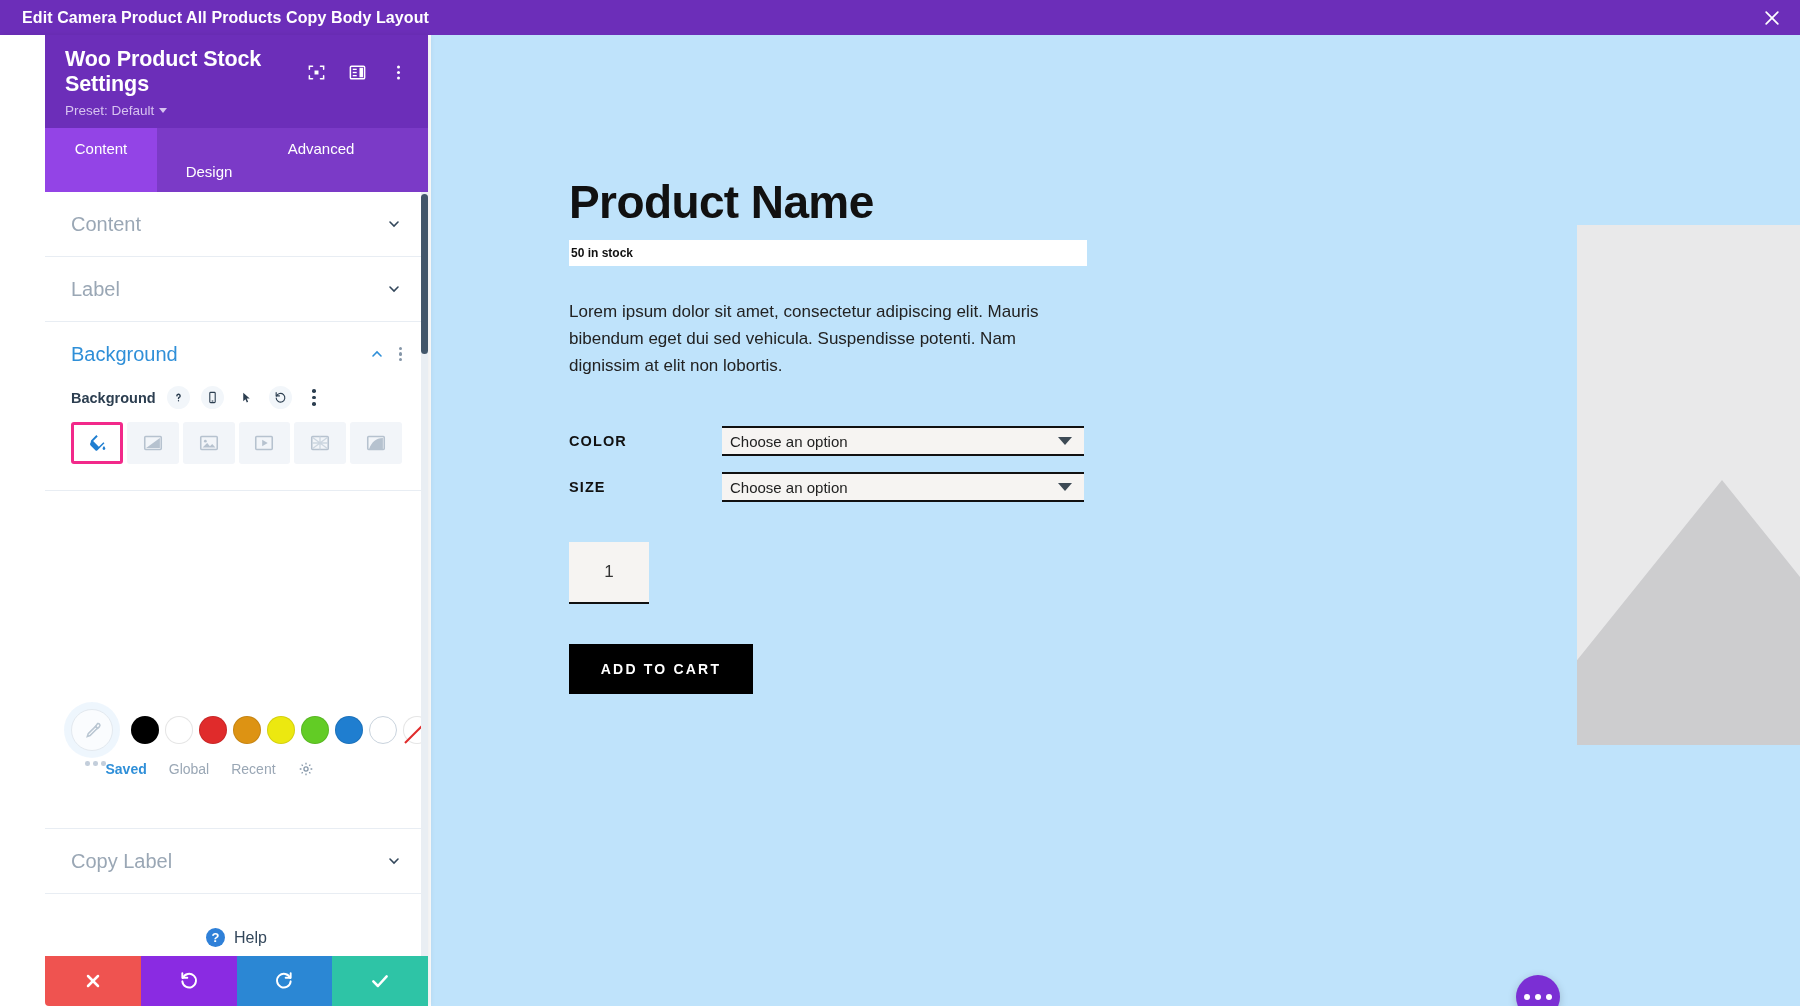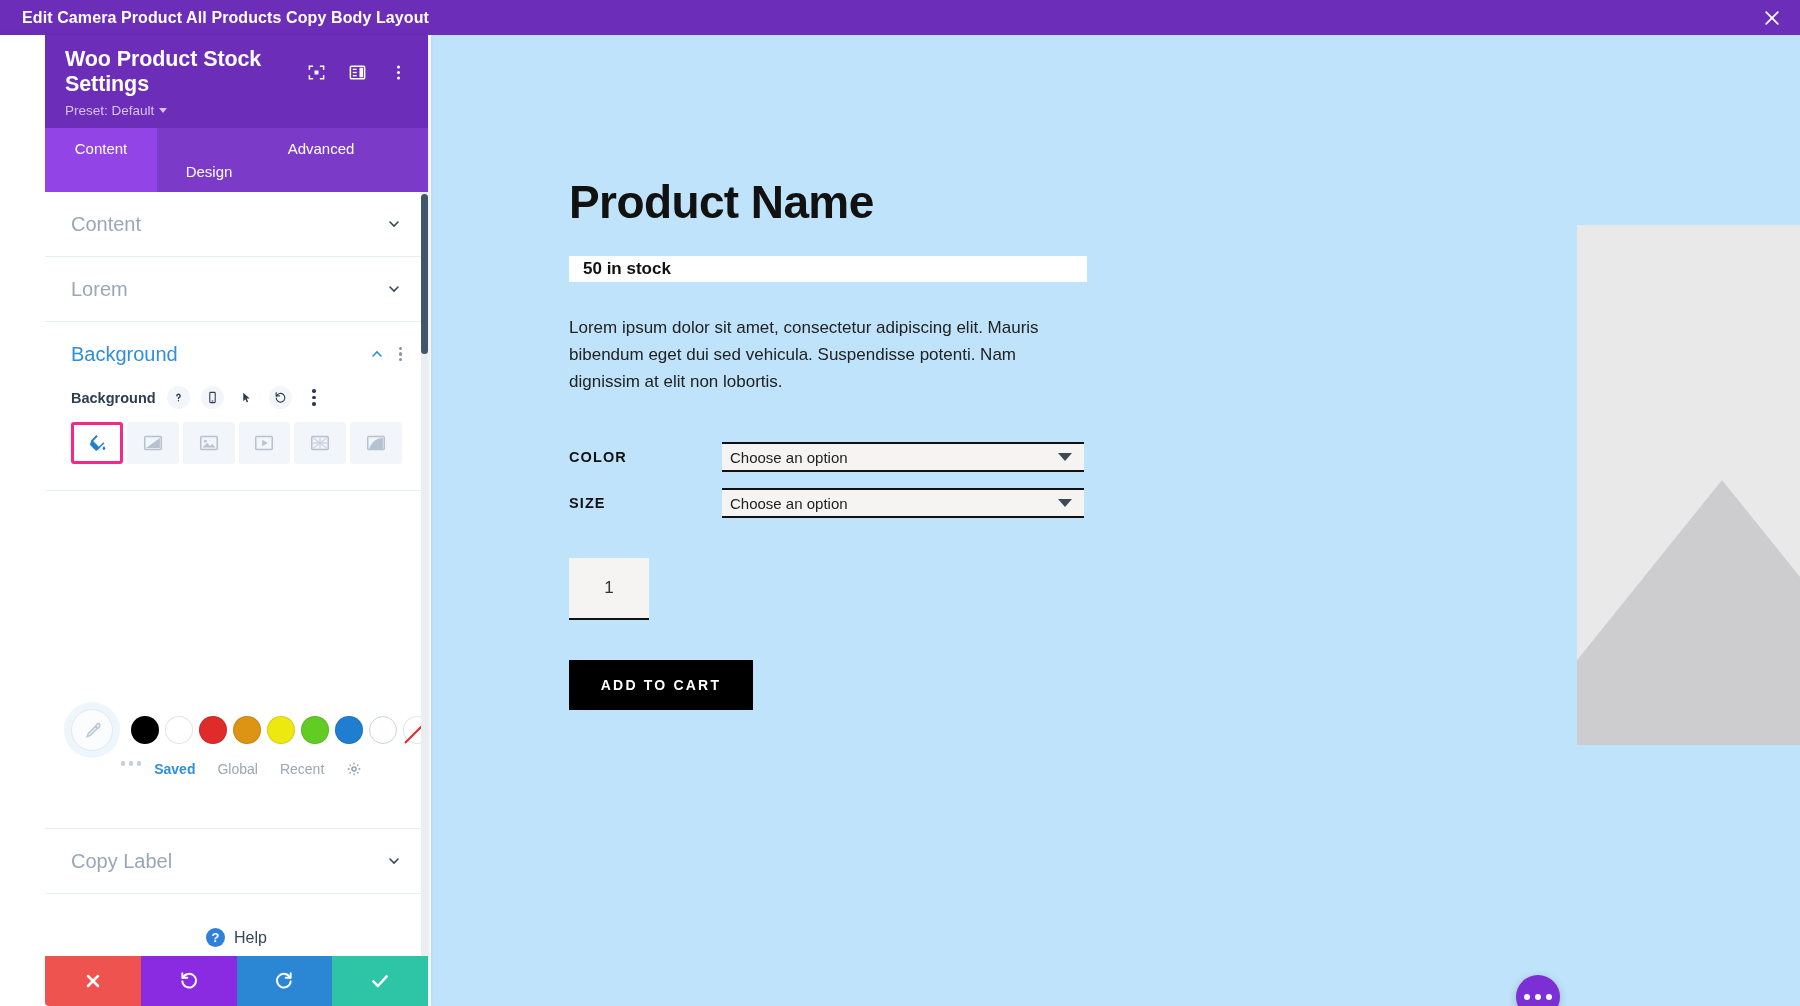--- a/index.html
+++ b/index.html
@@ -39,24 +39,24 @@
   }
   .prod-title {
     font-size: 46px; font-weight: 800; color: #111; letter-spacing: -0.6px;
     line-height: 1.1;
   }
   .prod-price {
     margin-top: 38px; font-size: 25px; font-weight: 500; color: #111;
     letter-spacing: .2px;
   }
   .stock-bar {
-    margin-top: 28px; width: 518px; height: 26px;
+    margin-top: 12px; width: 518px; height: 26px;
     background: #ffffff; display: flex; align-items: center;
-    padding-left: 14px;
-    font-size: 17px; font-weight: 600; color: #111;
+    padding-left: 2px;
+    font-size: 12px; font-weight: 600; color: #111;
   }
   .prod-desc {
     margin-top: 32px; font-size: 17px; line-height: 1.6; color: #222;
     width: 490px;
   }
   .attr-row {
     display: flex; align-items: center; margin-top: 0;
   }
   .attr-block { margin-top: 47px; }
   .attr-label {
@@ -361,21 +361,21 @@
         <div class="section-head">
           <span class="section-title">Content</span>
           <svg class="chev" viewBox="0 0 24 24" fill="none" stroke="currentColor" stroke-width="2.4" stroke-linecap="round">
               <polyline points="6 9 12 15 18 9"></polyline>
             </svg>
         </div>
       </div>
 
       <div class="section">
         <div class="section-head">
-          <span class="section-title">Lorem</span>
+          <span class="section-title">Label</span>
           <svg class="chev" viewBox="0 0 24 24" fill="none" stroke="currentColor" stroke-width="2.4" stroke-linecap="round">
               <polyline points="6 9 12 15 18 9"></polyline>
             </svg>
         </div>
       </div>
 
       <div class="section" style="padding-bottom:16px;">
         <div class="section-head">
           <span class="section-title open">Background</span>
           <span class="section-head-right">
@@ -477,21 +477,21 @@
           <span class="sw" style="background:#ffffff"></span>
           <span class="sw" style="background:#e02b2b"></span>
           <span class="sw" style="background:#dd9313"></span>
           <span class="sw" style="background:#ece810"></span>
           <span class="sw" style="background:#62cc25"></span>
           <span class="sw" style="background:#1f7ed0"></span>
           <span class="sw" style="background:#ffffff;border:1px solid #c9d3dd;"></span>
           <span class="sw none"></span>
         </div>
 
-        <div style="display:flex;align-items:flex-start;justify-content:center;gap:13px;">
+        <div style="display:flex;align-items:flex-start;justify-content:flex-start;">
           <span class="dots-h">
               <i></i>
               <i></i>
               <i></i>
             </span>
           <span class="swatch-footer">
             <span class="sf-link active">Saved</span>
             <span class="sf-link">Global</span>
             <span class="sf-link">Recent</span>
             <svg class="gear" viewBox="0 0 24 24" fill="none" stroke="currentColor" stroke-width="1.9">

